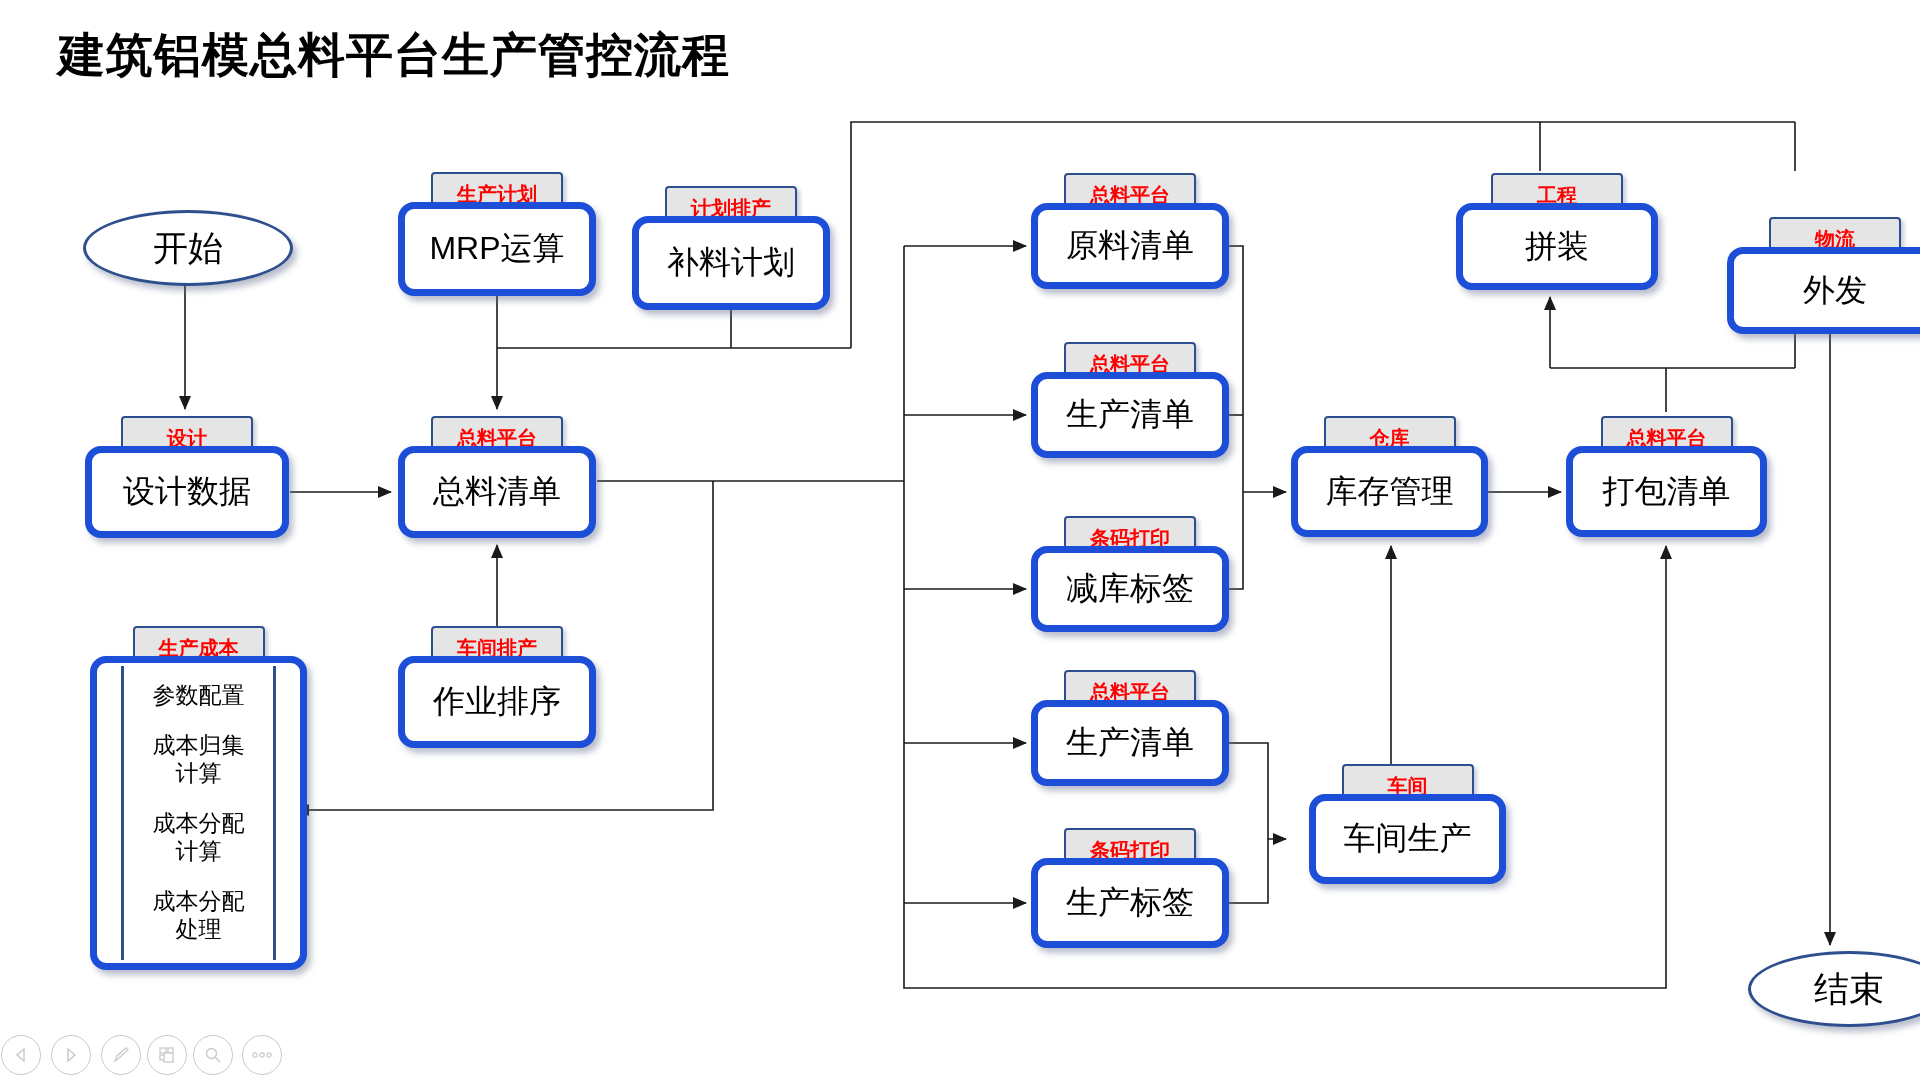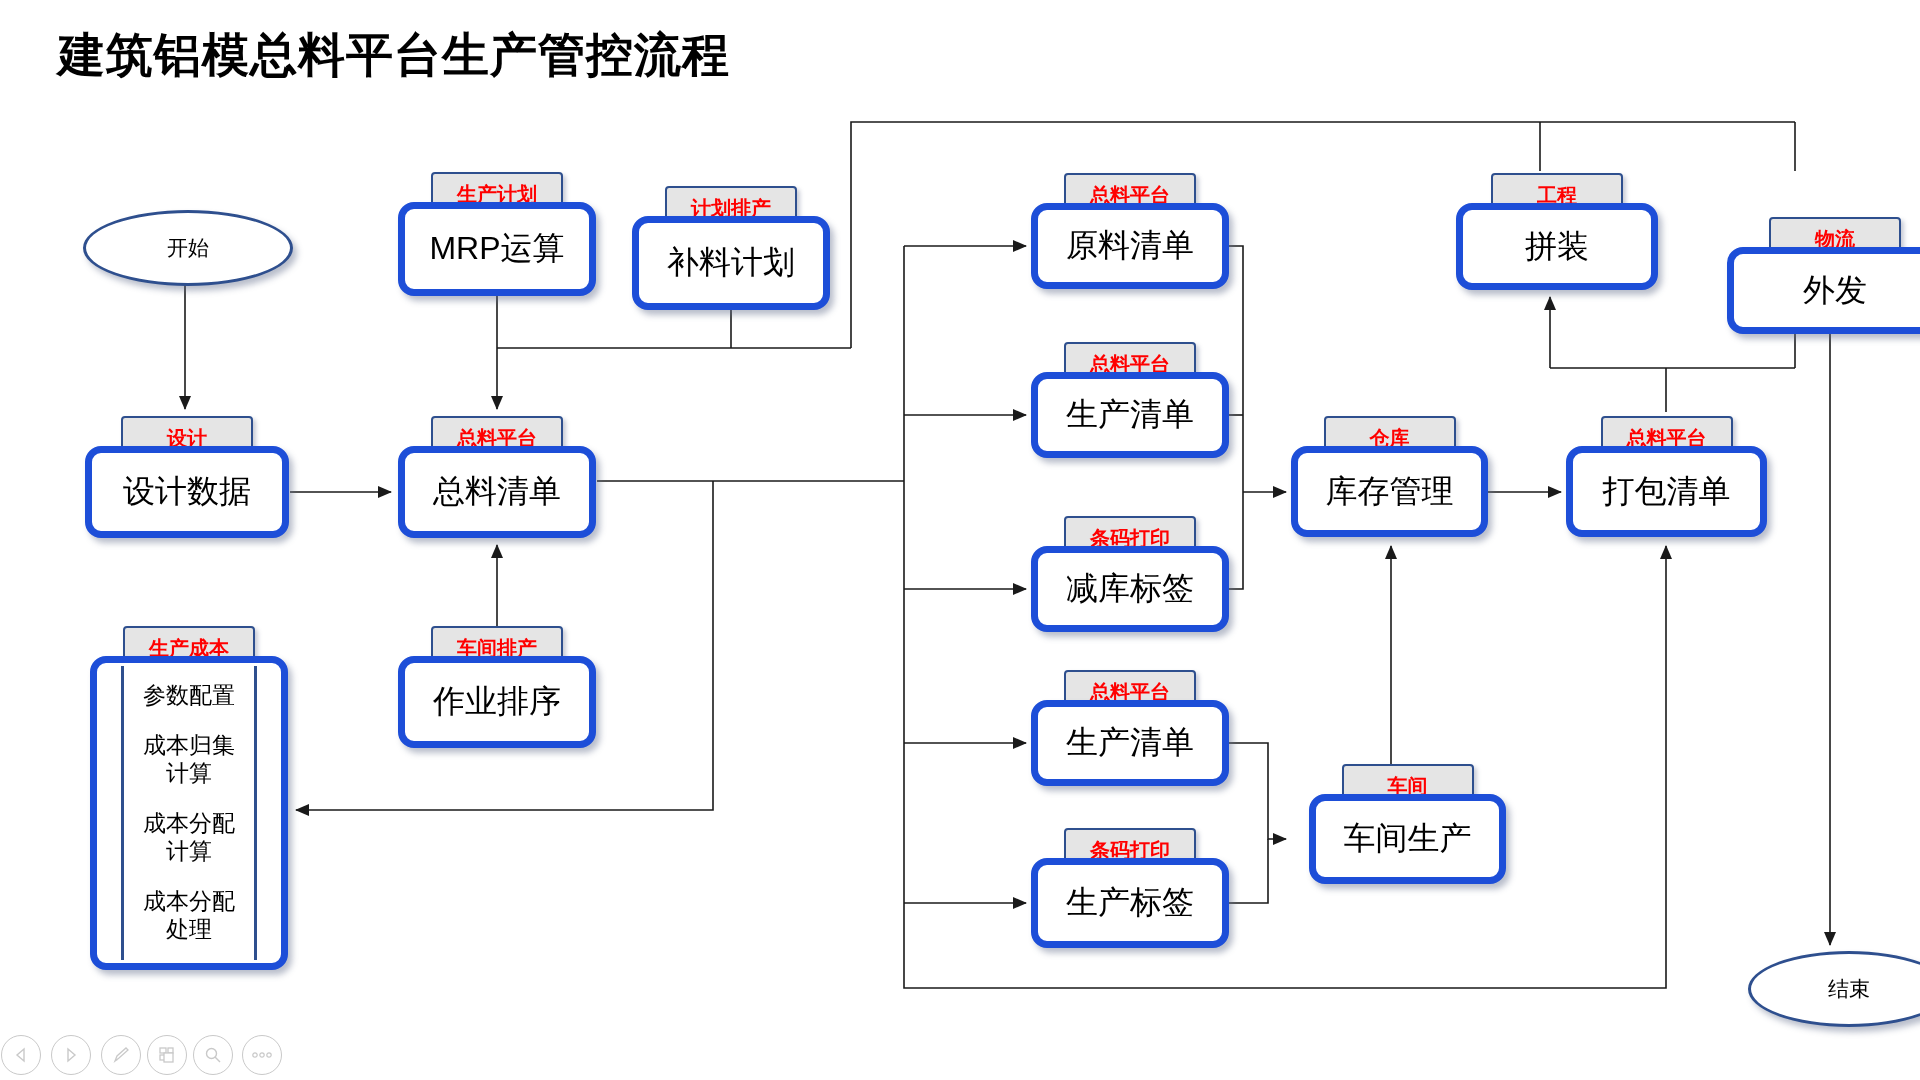--- a/index.html
+++ b/index.html
@@ -14,21 +14,21 @@
              border-radius:4px;display:flex;align-items:flex-end;justify-content:center;
              z-index:1;box-shadow:3px 3px 4px rgba(100,110,140,.35);}
   .node .tab span{color:#FF0000;font-size:20px;font-weight:600;margin-top:-6px;}
   .node .body{position:absolute;inset:0;background:#fff;border:7px solid #1d4ed8;
               border-radius:16px;display:flex;align-items:center;justify-content:center;
               z-index:2;box-shadow:4px 5px 6px rgba(100,110,140,.45);}
   .node .lbl{font-size:32px;color:#000;white-space:nowrap;}
   .ellipse{position:absolute;background:#fff;border:3px solid #2E4F8E;border-radius:50%;
            display:flex;align-items:center;justify-content:center;z-index:2;
            box-shadow:4px 5px 6px rgba(100,110,140,.45);}
-  .ellipse .lbl{font-size:21px;color:#000;}
+  .ellipse .lbl{font-size:35px;color:#000;}
   .cost .body{flex-direction:column;justify-content:space-between;padding:18px 0 20px 0;}
   .cost .body::before,.cost .body::after{content:"";position:absolute;top:3px;bottom:3px;
         width:0;border-left:3px solid #2E4F8E;}
   .cost .body::before{left:24px;} .cost .body::after{right:24px;}
   .cost .item{width:112px;text-align:center;font-size:23px;font-weight:400;line-height:1.22;color:#000;}
   .toolbtn{position:absolute;width:40px;height:40px;border-radius:50%;border:1.6px solid #c9c9c9;
            background:#fff;display:flex;align-items:center;justify-content:center;box-sizing:border-box;}
 </style>
 </head>
 <body>
@@ -120,21 +120,21 @@
 
   <div class="node" style="left:398px;top:656px;width:198px;height:92px;">
     <div class="tab">
         <span>车间排产</span>
       </div>
     <div class="body">
         <span class="lbl">作业排序</span>
       </div>
   </div>
 
-  <div class="node cost" style="left:90px;top:656px;width:198px;height:314px;">
+  <div class="node cost" style="left:90px;top:656px;width:198px;height:314px;padding-left:19px;">
     <div class="tab">
         <span>生产成本</span>
       </div>
     <div class="body">
       <span class="item">参数配置</span>
       <span class="item">成本归集计算</span>
       <span class="item">成本分配计算</span>
       <span class="item">成本分配处理</span>
     </div>
   </div>

